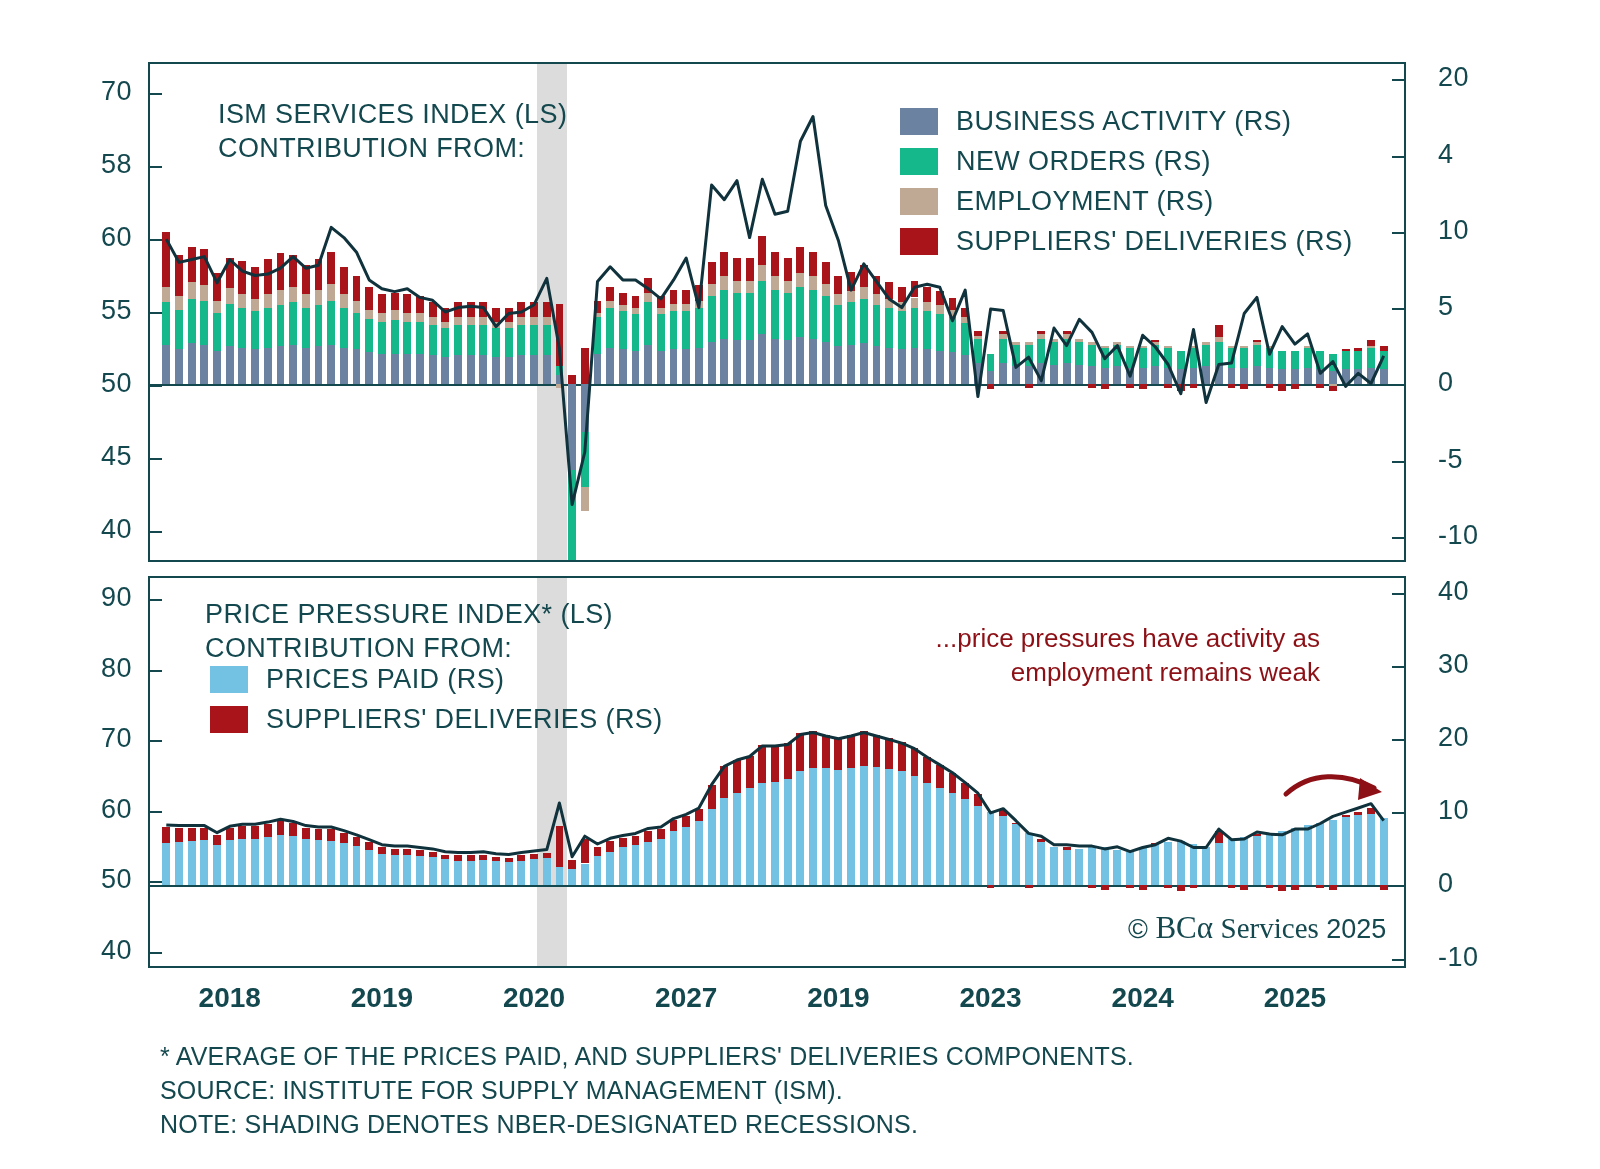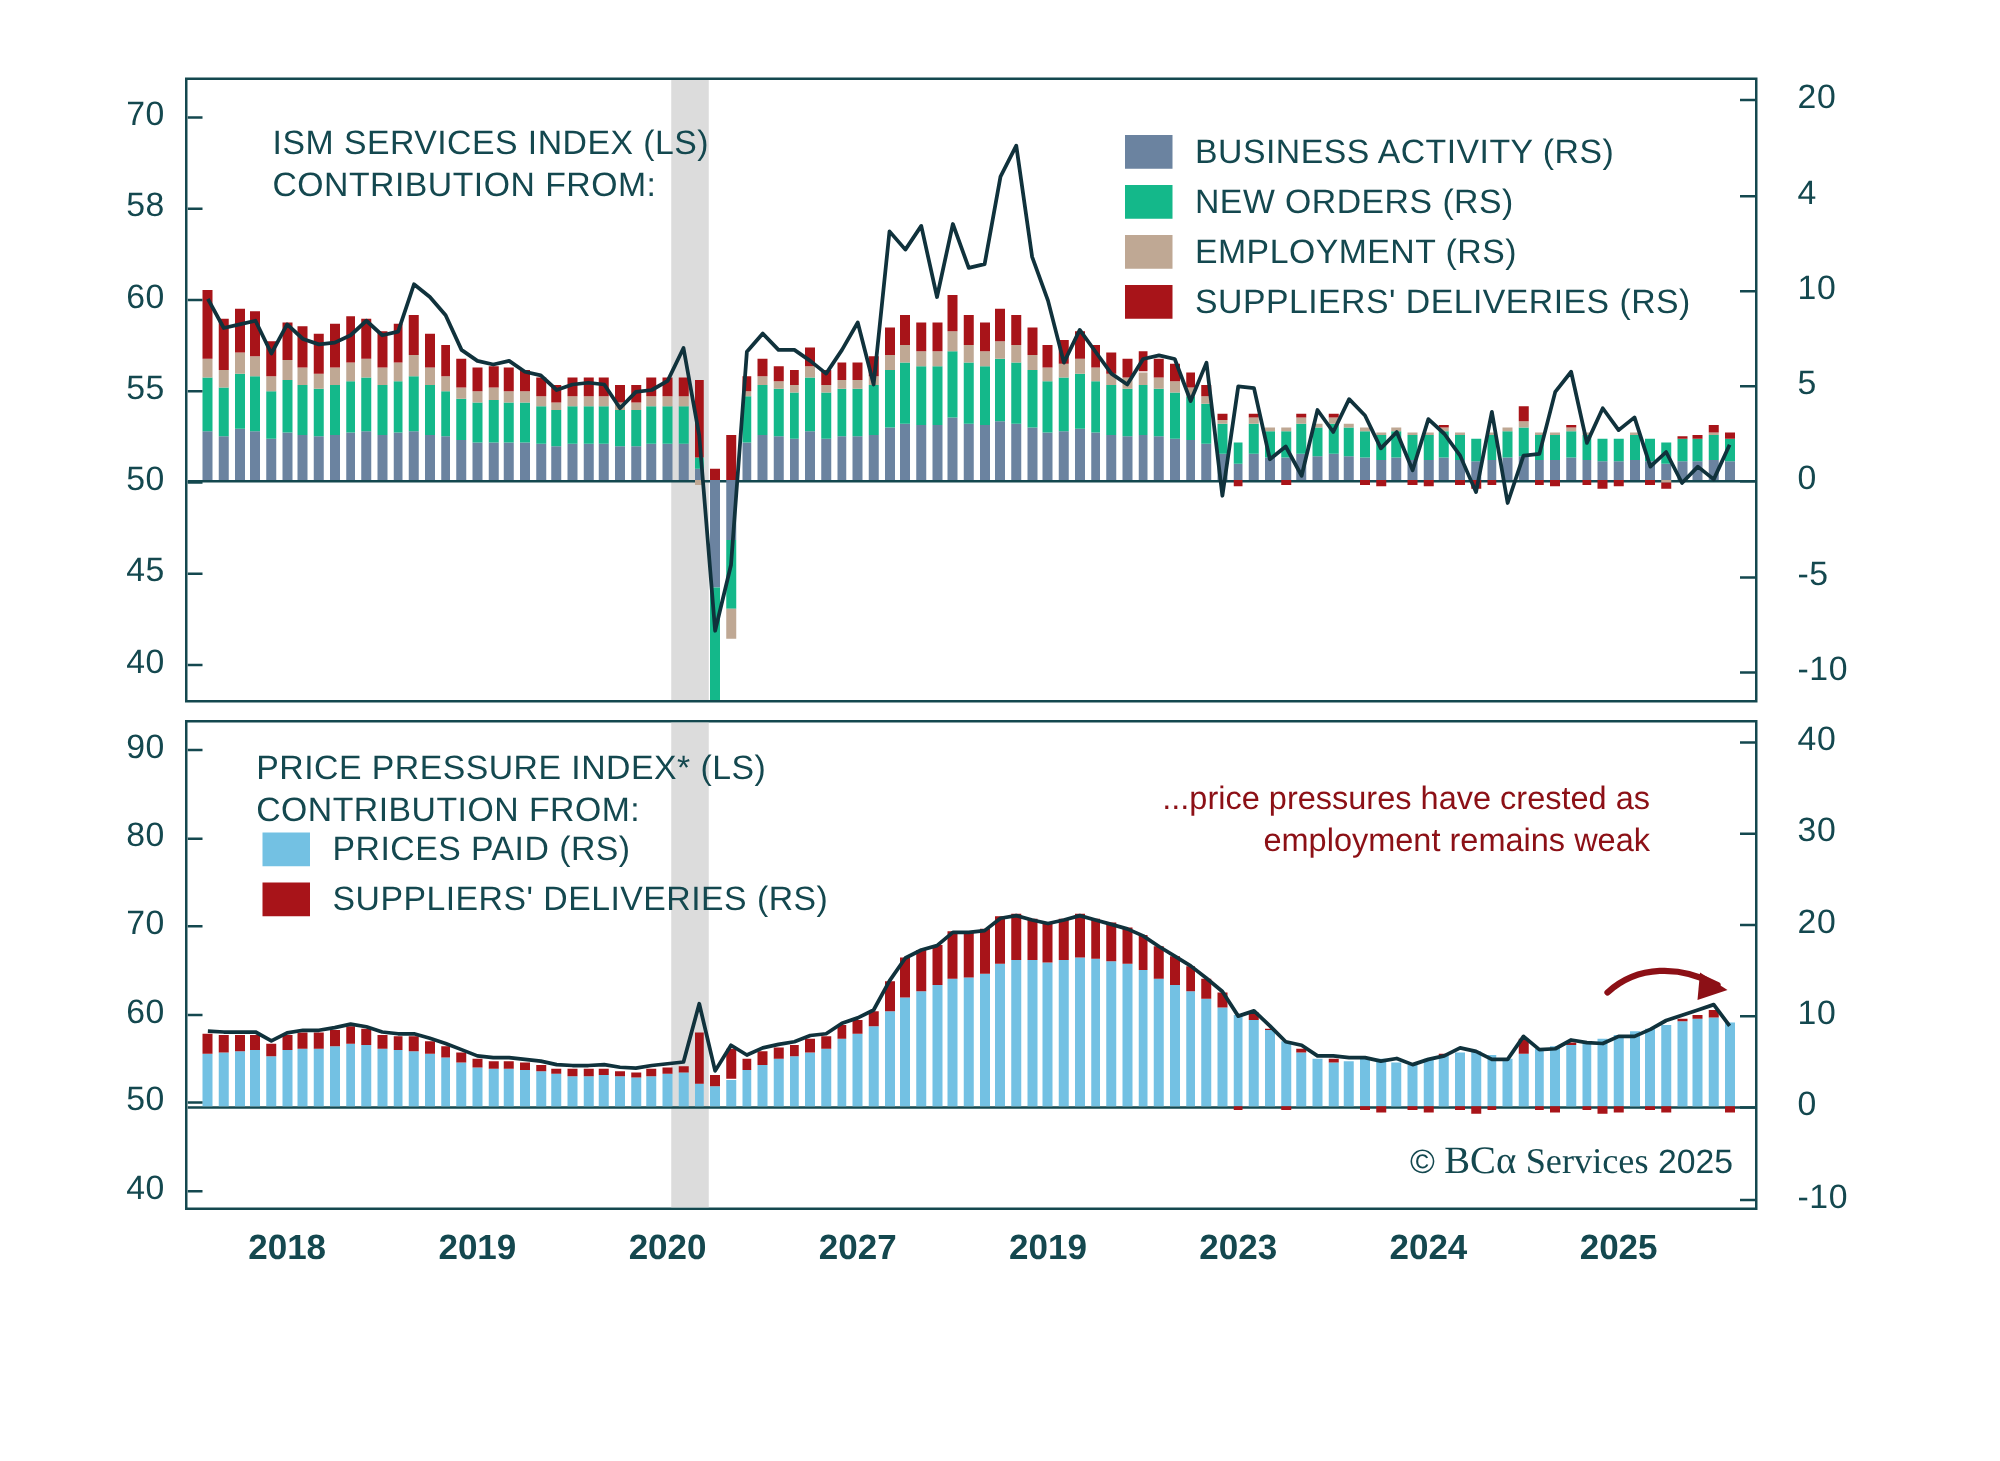--- a/index.html
+++ b/index.html
@@ -727,21 +727,21 @@
         <span class="legend-swatch" style="background: rgb(115, 193, 227);"></span>
         <span class="legend-label">PRICES PAID (RS)</span>
       </div>
       <div class="legend-item">
         <span class="legend-swatch" style="background: rgb(168, 20, 25);"></span>
         <span class="legend-label">SUPPLIERS' DELIVERIES (RS)</span>
       </div>
     </div>
 
   <div class="anno redtext" style="left:830px;top:622px;width:490px;">
-    <div>...price pressures have crested as</div>
+    <div>...price pressures have activity as</div>
     <div>employment remains weak</div>
   </div>
 
   <svg class="anno" style="left:1282px;top:768px;width:110px;height:50px;" viewBox="0 0 110 50">
     <path d="M4,26 C28,4 62,4 92,20" stroke="#8c1016" stroke-width="5" fill="none" stroke-linecap="round"></path>
     <path d="M78,10 L100,24 L76,32 Z" fill="#8c1016"></path>
   </svg>
 
   <div class="copyright" style="left:1128px;top:910px;">
     <span>©</span>
@@ -754,14 +754,19 @@
       <div class="xlab" style="left: 169.742px; top: 982px;">2018</div>
       <div class="xlab" style="left: 321.907px; top: 982px;">2019</div>
       <div class="xlab" style="left: 474.072px; top: 982px;">2020</div>
       <div class="xlab" style="left: 626.237px; top: 982px;">2027</div>
       <div class="xlab" style="left: 778.402px; top: 982px;">2019</div>
       <div class="xlab" style="left: 930.567px; top: 982px;">2023</div>
       <div class="xlab" style="left: 1082.73px; top: 982px;">2024</div>
       <div class="xlab" style="left: 1234.9px; top: 982px;">2025</div>
     </div>
 
+  <div class="footnotes">
+    <div>* AVERAGE OF THE PRICES PAID, AND SUPPLIERS' DELIVERIES COMPONENTS.</div>
+    <div>SOURCE: INSTITUTE FOR SUPPLY MANAGEMENT (ISM).</div>
+    <div>NOTE: SHADING DENOTES NBER-DESIGNATED RECESSIONS.</div>
+  </div>
 
 </div>
 
 </body></html>

